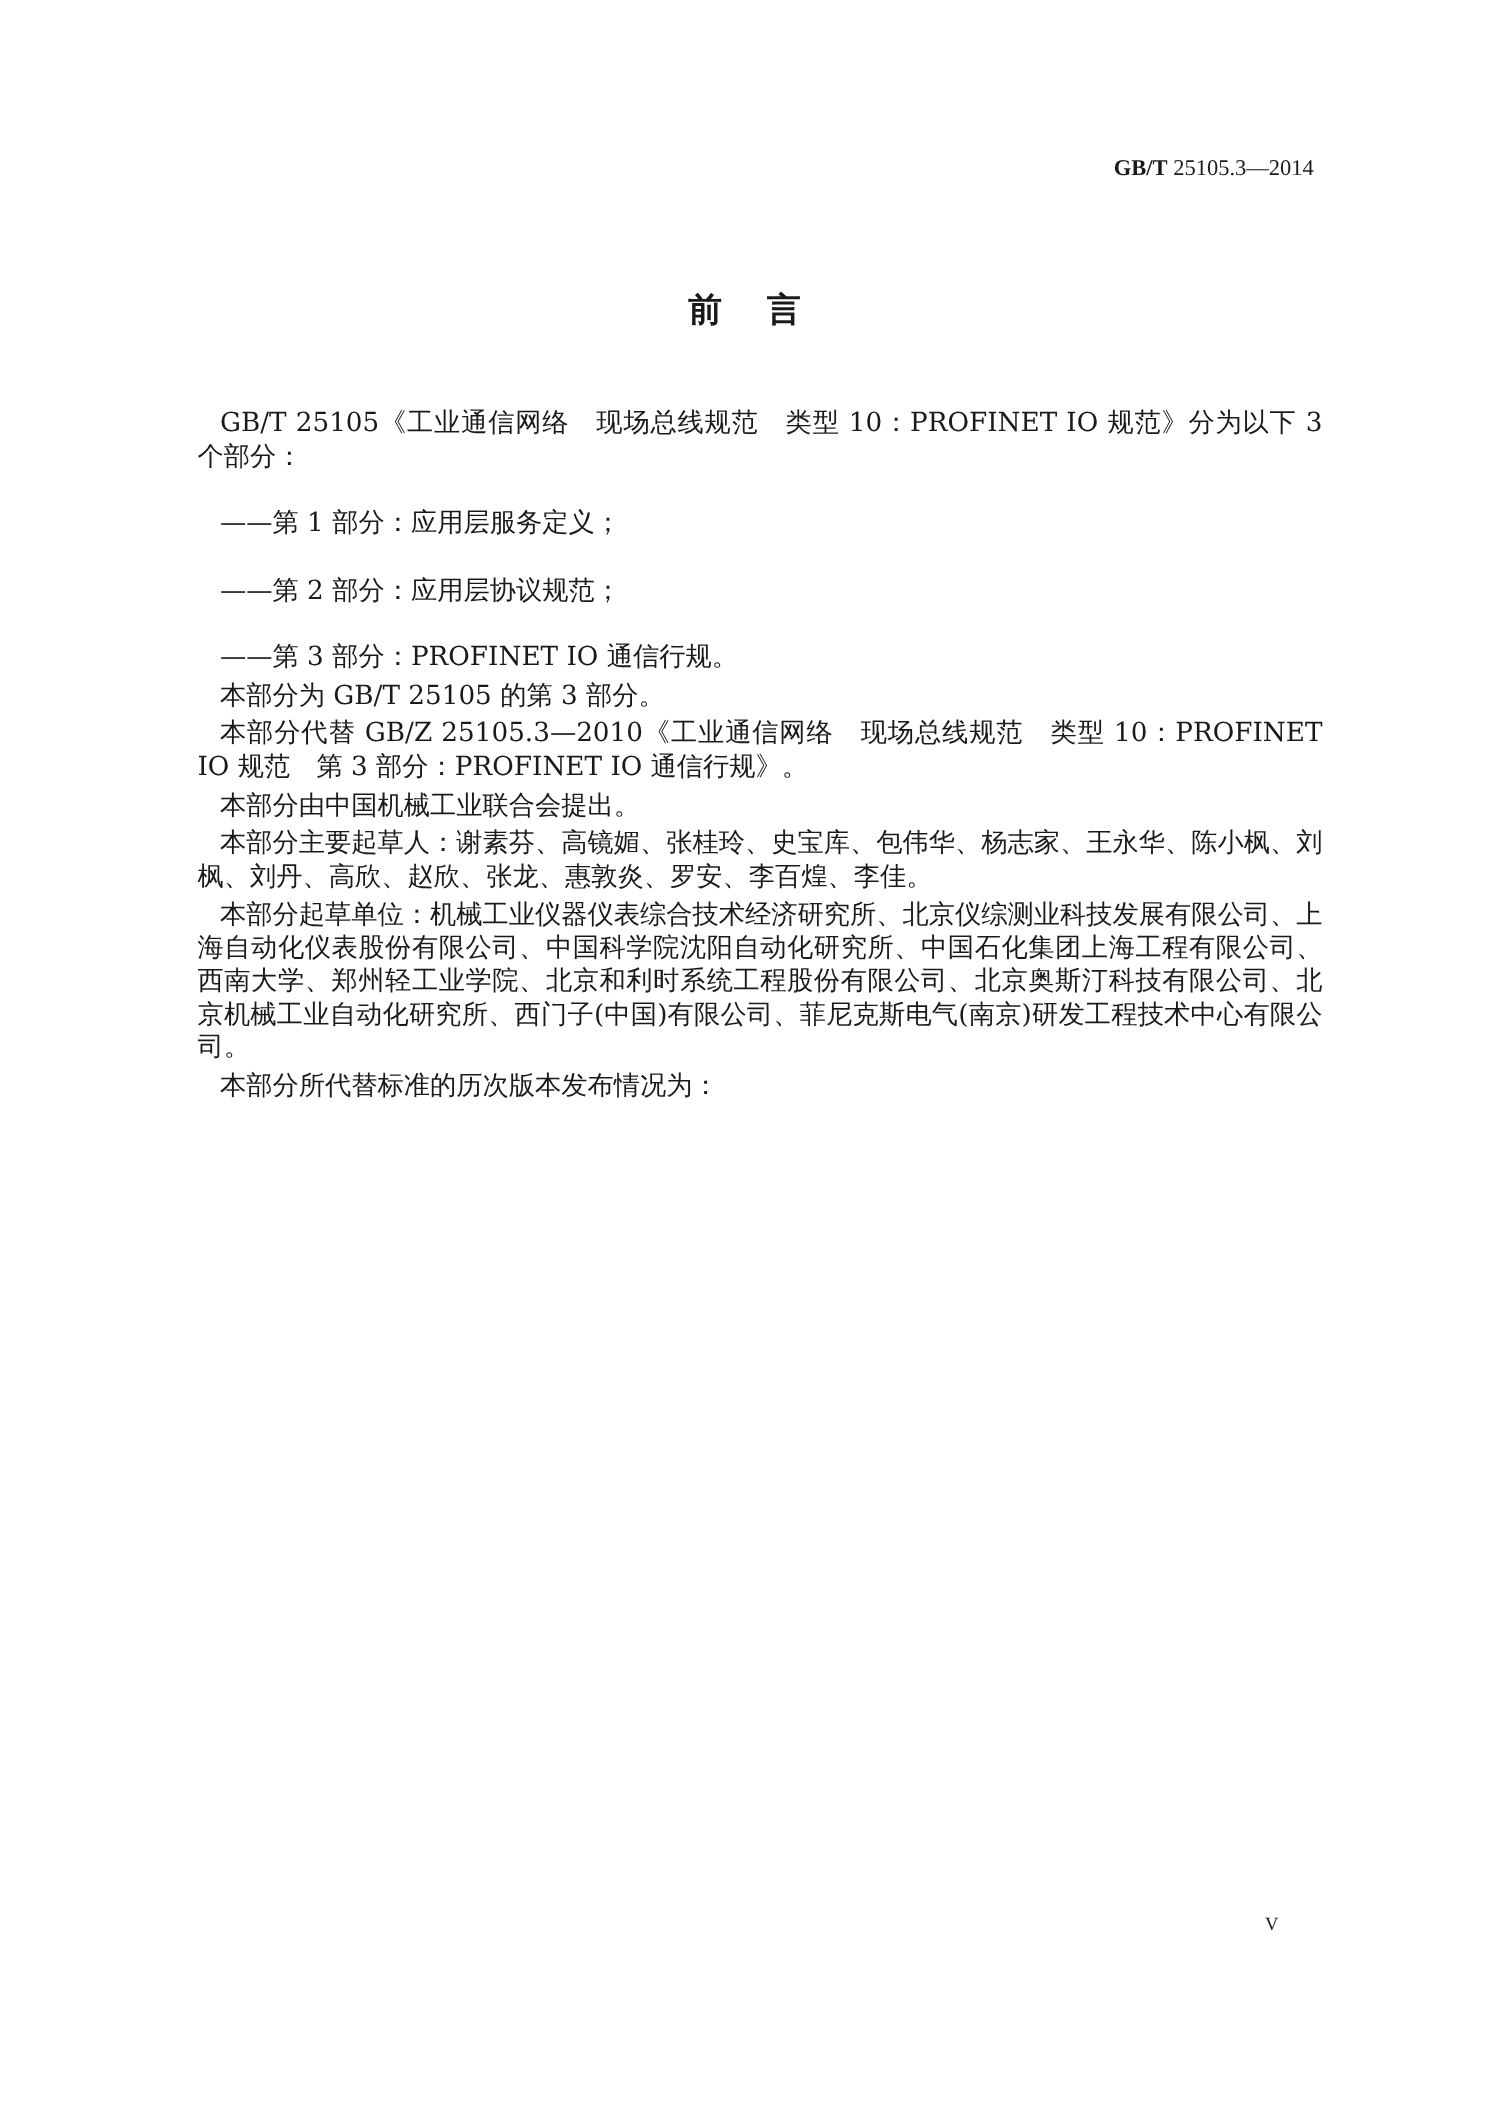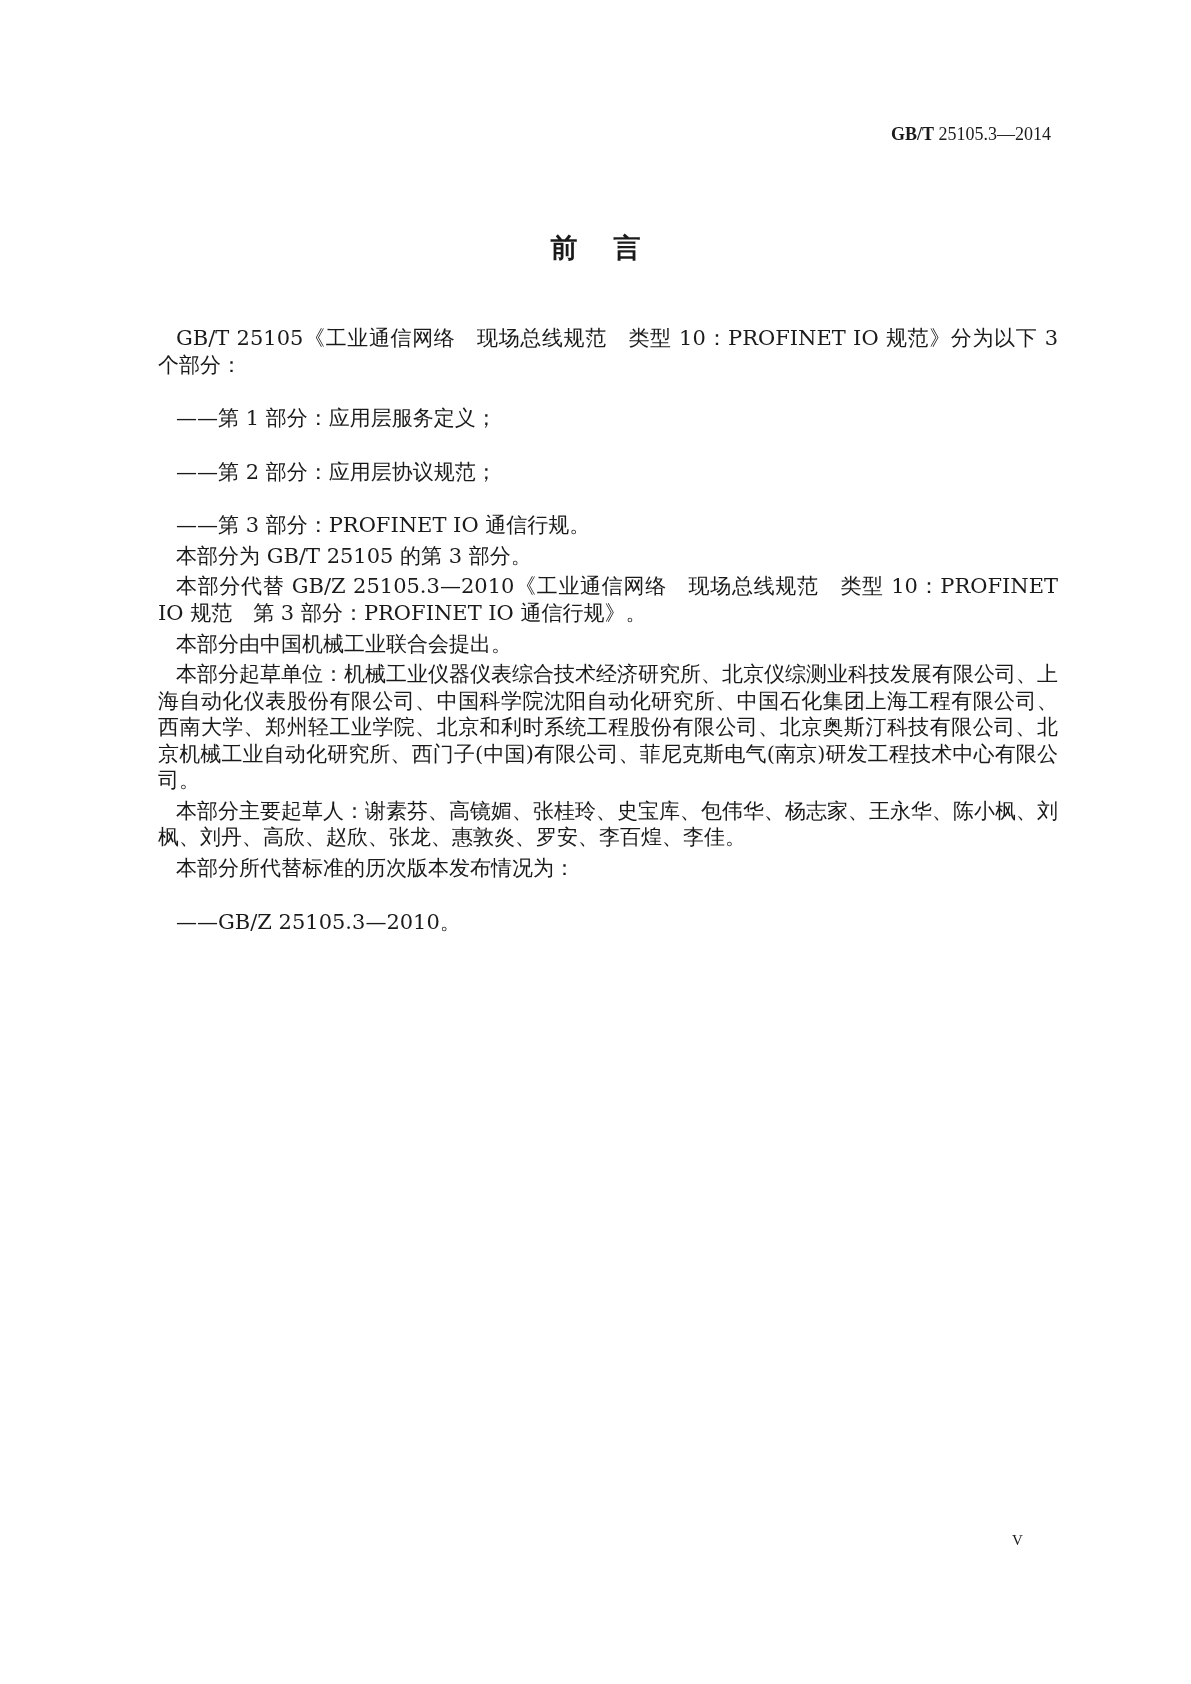--- a/index.html
+++ b/index.html
@@ -27,19 +27,18 @@
 <div class="title">前言</div>
 
 <div class="body">
   <p class="p first">GB/T 25105《工业通信网络　现场总线规范　类型 10：PROFINET IO 规范》分为以下 3 个部分：</p>
   <p class="p li">——第 1 部分：应用层服务定义；</p>
   <p class="p li">——第 2 部分：应用层协议规范；</p>
   <p class="p li">——第 3 部分：PROFINET IO 通信行规。</p>
   <p class="p">本部分为 GB/T 25105 的第 3 部分。</p>
   <p class="p">本部分代替 GB/Z 25105.3—2010《工业通信网络　现场总线规范　类型 10：PROFINET IO 规范　第 3 部分：PROFINET IO 通信行规》。</p>
   <p class="p">本部分由中国机械工业联合会提出。</p>
+  <p class="p">本部分主要起草人：谢素芬、高镜媚、张桂玲、史宝库、包伟华、杨志家、王永华、陈小枫、刘枫、刘丹、高欣、赵欣、张龙、惠敦炎、罗安、李百煌、李佳。</p>
   <p class="p">本部分起草单位：机械工业仪器仪表综合技术经济研究所、北京仪综测业科技发展有限公司、上海自动化仪表股份有限公司、中国科学院沈阳自动化研究所、中国石化集团上海工程有限公司、西南大学、郑州轻工业学院、北京和利时系统工程股份有限公司、北京奥斯汀科技有限公司、北京机械工业自动化研究所、西门子(中国)有限公司、菲尼克斯电气(南京)研发工程技术中心有限公司。</p>
-  <p class="p">本部分主要起草人：谢素芬、高镜媚、张桂玲、史宝库、包伟华、杨志家、王永华、陈小枫、刘枫、刘丹、高欣、赵欣、张龙、惠敦炎、罗安、李百煌、李佳。</p>
   <p class="p">本部分所代替标准的历次版本发布情况为：</p>
-  <p class="p li">——GB/Z 25105.3—2010。</p>
 </div>
 
 <div class="page-num">V</div>
 
 </body></html>

